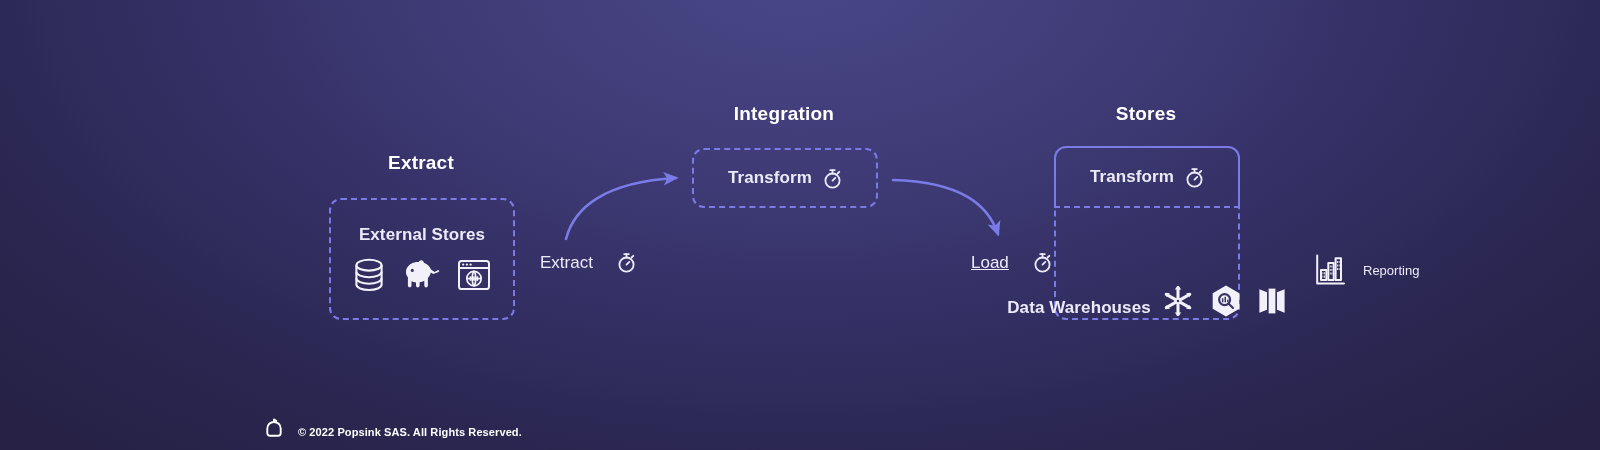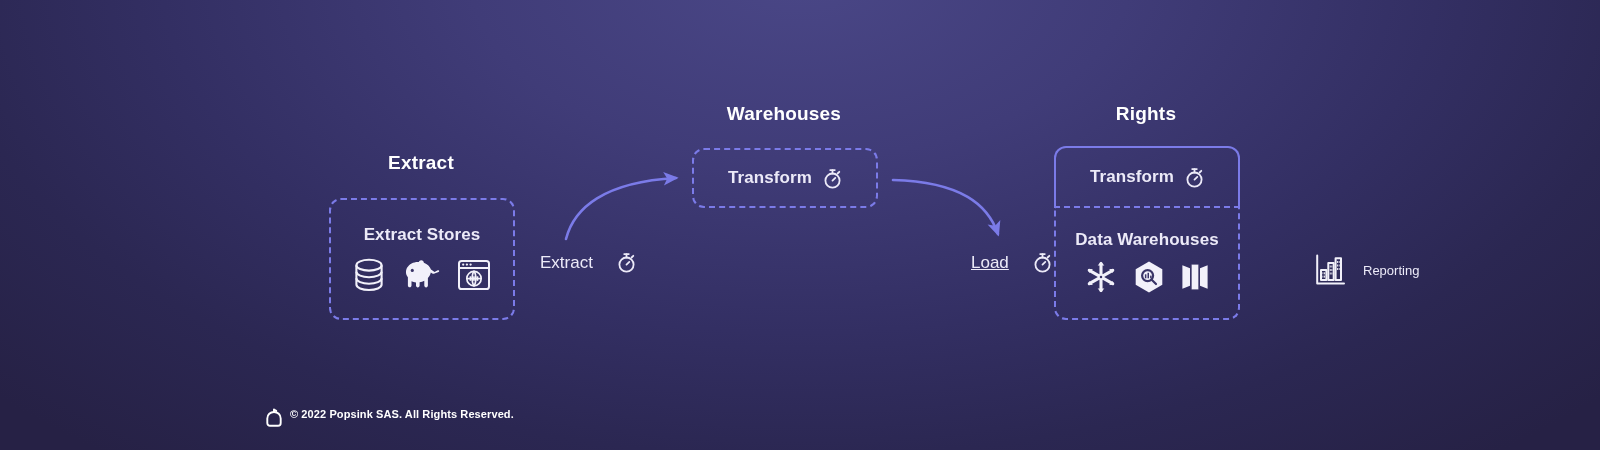--- a/index.html
+++ b/index.html
@@ -98,22 +98,22 @@
     position: absolute;
     left: 1054px;
     top: 206px;
     width: 186px;
     height: 114px;
     box-sizing: border-box;
     border: 2px dashed #7b7be8;
     border-top: none;
     border-radius: 0 0 12px 12px;
     display: flex;
-    flex-direction: column;
-    align-items: center;
+    flex-direction: row;
+    align-items: flex-end;
     justify-content: center;
     gap: 10px;
   }
 
   .icon-row {
     display: flex;
     align-items: center;
     gap: 14px;
   }
 
@@ -139,59 +139,59 @@
   .reporting-label {
     color: #eceaf8;
     font-size: 13px;
     white-space: nowrap;
   }
 
   
   .footer {
     position: absolute;
     left: 265px;
-    top: 408px;
-    display: flex;
-    align-items: flex-start;
-    gap: 7px;
+    top: 418px;
+    display: flex;
+    align-items: flex-end;
+    gap: 15px;
   }
   .footer-text {
     color: #ffffff;
     font-size: 11px;
     font-weight: bold;
     letter-spacing: 0.1px;
     white-space: nowrap;
   }
   svg { display: block; }
 </style>
 </head>
 <body>
 
 <div id="stage">
 
   <div class="sec-title" style="left:421px; top:152px;">Extract</div>
 
-  <div class="sec-title" style="left:784px; top:103px;">Warehouses</div>
-
-  <div class="sec-title" style="left:1146px; top:103px;">Rights</div>
+  <div class="sec-title" style="left:784px; top:103px;">Integration</div>
+
+  <div class="sec-title" style="left:1146px; top:103px;">Stores</div>
 
   <svg class="arrows" viewBox="0 0 1600 450" width="1600" height="450">
     <defs>
       <marker id="arrowhead-r" markerWidth="7" markerHeight="7" refX="5.2" refY="3.1" orient="auto" markerUnits="strokeWidth">
         <path d="M0.4,0.5 L6.2,3.1 L0.4,5.7 L1.8,3.1 Z" fill="#7b7be8"></path>
       </marker>
     </defs>
 
     <path d="M566,239 C574,208 604,182 676,178" fill="none" stroke="#7b7be8" stroke-width="2.6" stroke-linecap="round" marker-end="url(#arrowhead-r)"></path>
 
     <path d="M893,180 C962,182 988,205 998,234" fill="none" stroke="#7b7be8" stroke-width="2.6" stroke-linecap="round" marker-end="url(#arrowhead-r)"></path>
   </svg>
 
   <div class="dashed-box sources-box">
-    <div class="box-label">Extract Stores</div>
+    <div class="box-label">External Stores</div>
     <div class="icon-row">
 
       <span>
         <svg width="34" height="36" viewBox="0 0 34 36">
           <g fill="none" stroke="#f2f1fa" stroke-width="2.1">
             <ellipse cx="17" cy="8.2" rx="12.6" ry="5.4"></ellipse>
             <path d="M4.4,8.2 V27.6 C4.4,30.6 10.1,33 17,33 C23.9,33 29.6,30.6 29.6,27.6 V8.2"></path>
             <path d="M4.4,14.8 C4.4,17.8 10.1,20.2 17,20.2 C23.9,20.2 29.6,17.8 29.6,14.8"></path>
             <path d="M4.4,21.3 C4.4,24.3 10.1,26.7 17,26.7 C23.9,26.7 29.6,24.3 29.6,21.3"></path>
           </g>

